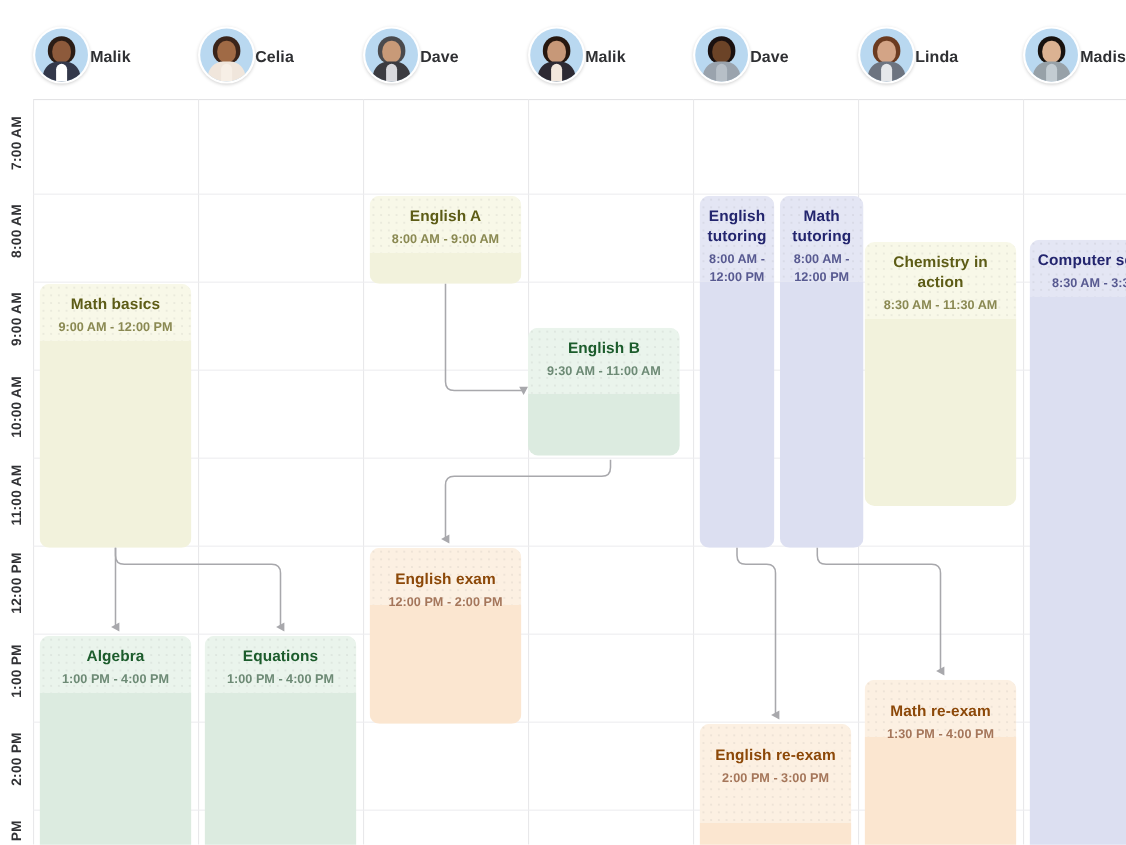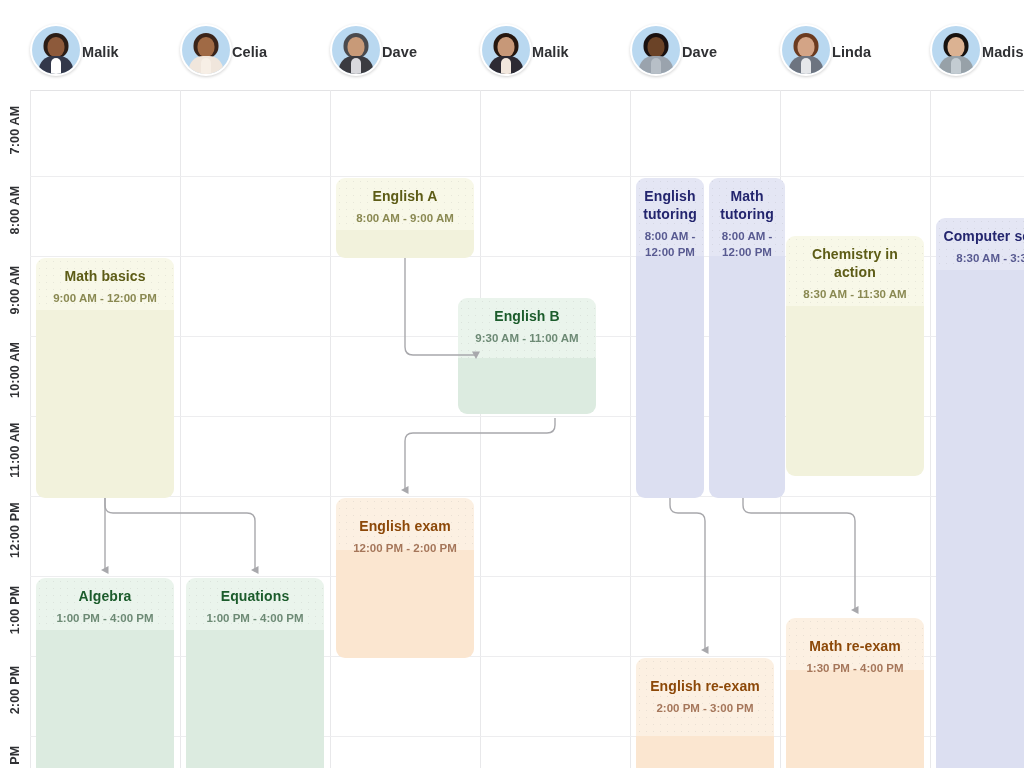--- a/index.html
+++ b/index.html
@@ -290,42 +290,42 @@
         </div>
         <div class="ev-body" style="height: 188px;"></div>
       </div>
       <div class="event c-yellow" style="left: 336px; top: 178px; width: 138px; height: 80px;">
         <div class="ev-head" style="height: 52px;">
           <div class="ev-title">English A</div>
           <div class="ev-time">8:00 AM - 9:00 AM</div>
         </div>
         <div class="ev-body" style="height: 28px;"></div>
       </div>
-      <div class="event c-green" style="left: 458px; top: 298px; width: 138px; height: 116px;">
+      <div class="event c-green" style="left: 480px; top: 298px; width: 138px; height: 116px;">
         <div class="ev-head" style="height: 60px;">
           <div class="ev-title">English B</div>
           <div class="ev-time">9:30 AM - 11:00 AM</div>
         </div>
         <div class="ev-body" style="height: 60px;"></div>
       </div>
       <div class="event c-purple" style="left: 636px; top: 178px; width: 68px; height: 320px;">
         <div class="ev-head" style="height: 78px;">
           <div class="ev-title">English tutoring</div>
           <div class="ev-time">8:00 AM - 12:00 PM</div>
         </div>
         <div class="ev-body" style="height: 242px;"></div>
       </div>
       <div class="event c-purple" style="left: 709px; top: 178px; width: 76px; height: 320px;">
         <div class="ev-head" style="height: 78px;">
           <div class="ev-title">Math tutoring</div>
           <div class="ev-time">8:00 AM - 12:00 PM</div>
         </div>
         <div class="ev-body" style="height: 242px;"></div>
       </div>
-      <div class="event c-yellow" style="left: 786px; top: 236px; width: 138px; height: 240px;">
+      <div class="event c-yellow" style="left: 786px; top: 220px; width: 138px; height: 240px;">
         <div class="ev-head" style="height: 70px;">
           <div class="ev-title">Chemistry in action</div>
           <div class="ev-time">8:30 AM - 11:30 AM</div>
         </div>
         <div class="ev-body" style="height: 170px;"></div>
       </div>
       <div class="event c-purple" style="left: 936px; top: 218px; width: 138px; height: 560px;">
         <div class="ev-head" style="height: 52px;">
           <div class="ev-title">Computer science</div>
           <div class="ev-time">8:30 AM - 3:30 PM</div>
@@ -347,21 +347,21 @@
         <div class="ev-body" style="height: 188px;"></div>
       </div>
       <div class="event c-green" style="left: 186px; top: 578px; width: 138px; height: 240px;">
         <div class="ev-head" style="height: 52px;">
           <div class="ev-title">Equations</div>
           <div class="ev-time">1:00 PM - 4:00 PM</div>
         </div>
         <div class="ev-body" style="height: 188px;"></div>
       </div>
       <div class="event c-orange" style="left: 636px; top: 658px; width: 138px; height: 240px;">
-        <div class="ev-head" style="height: 78px;">
+        <div class="ev-head" style="height: 90px;">
           <div class="ev-title">English re-exam</div>
           <div class="ev-time">2:00 PM - 3:00 PM</div>
         </div>
         <div class="ev-body" style="height: 170px;"></div>
       </div>
       <div class="event c-orange" style="left: 786px; top: 618px; width: 138px; height: 200px;">
         <div class="ev-head" style="height: 52px;">
           <div class="ev-title">Math re-exam</div>
           <div class="ev-time">1:30 PM - 4:00 PM</div>
         </div>

